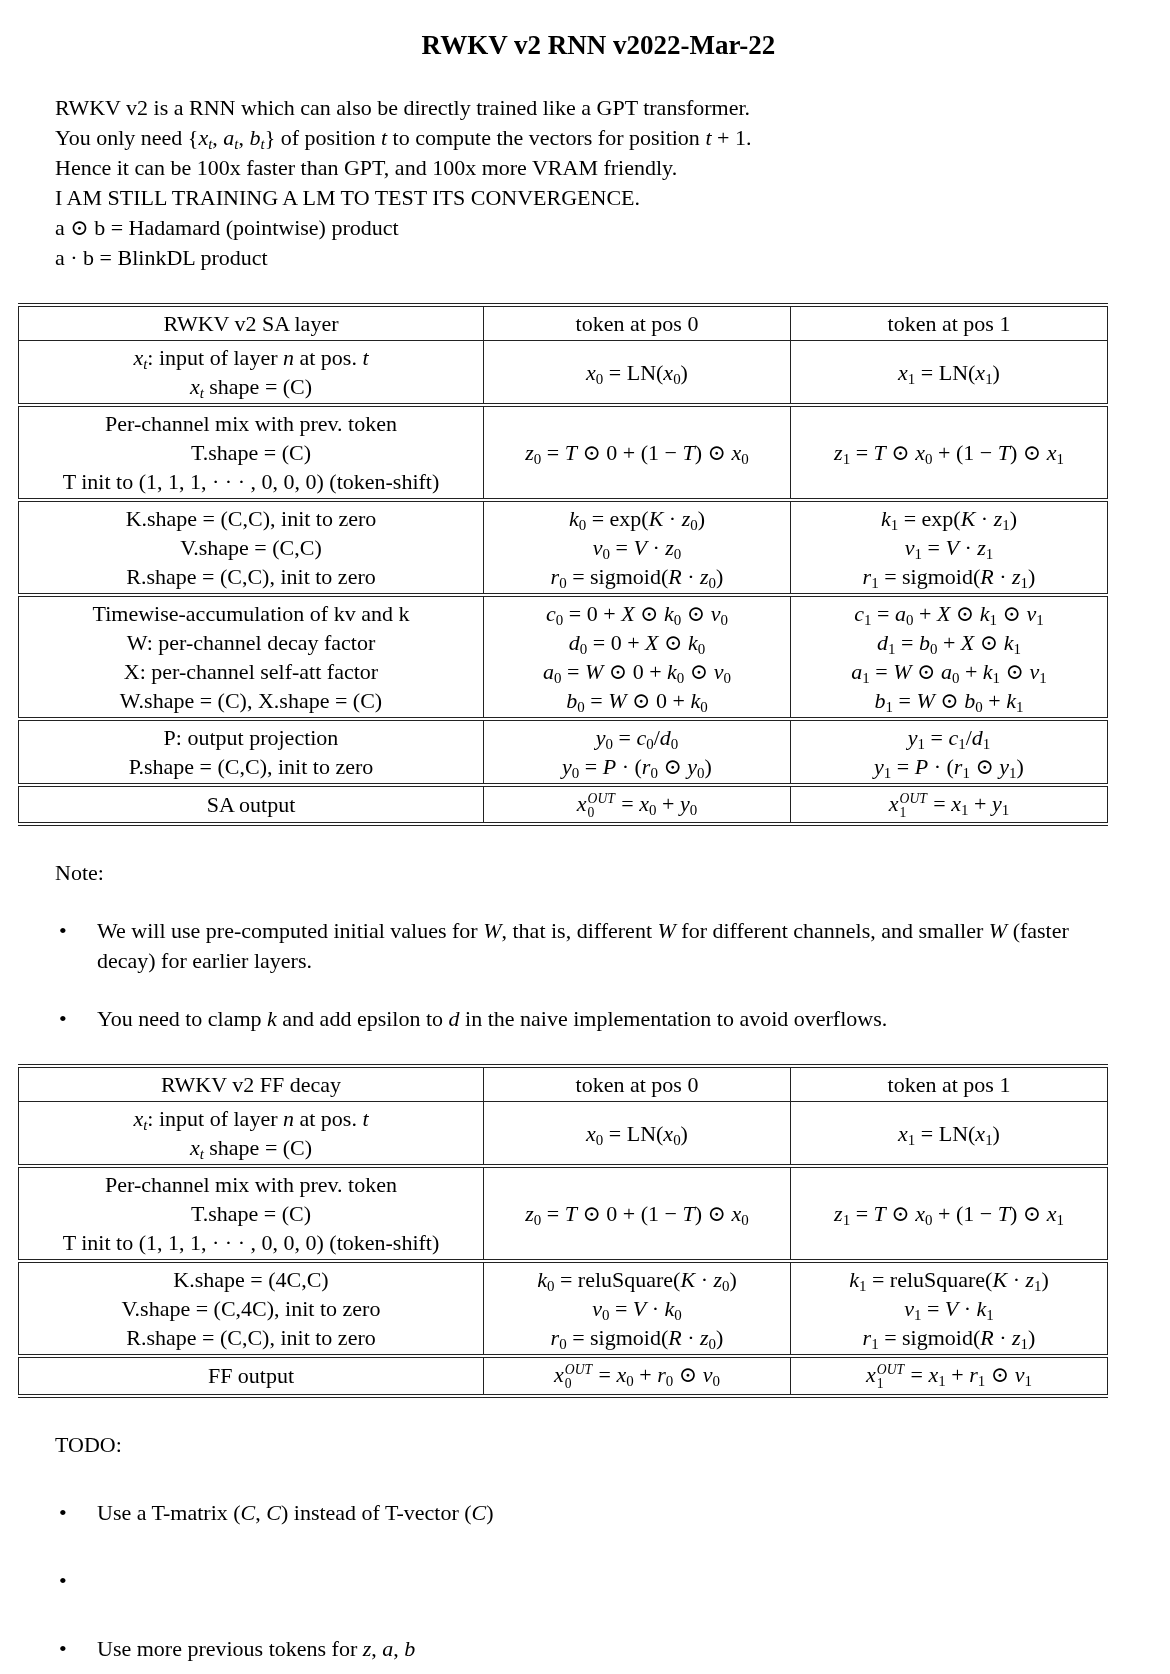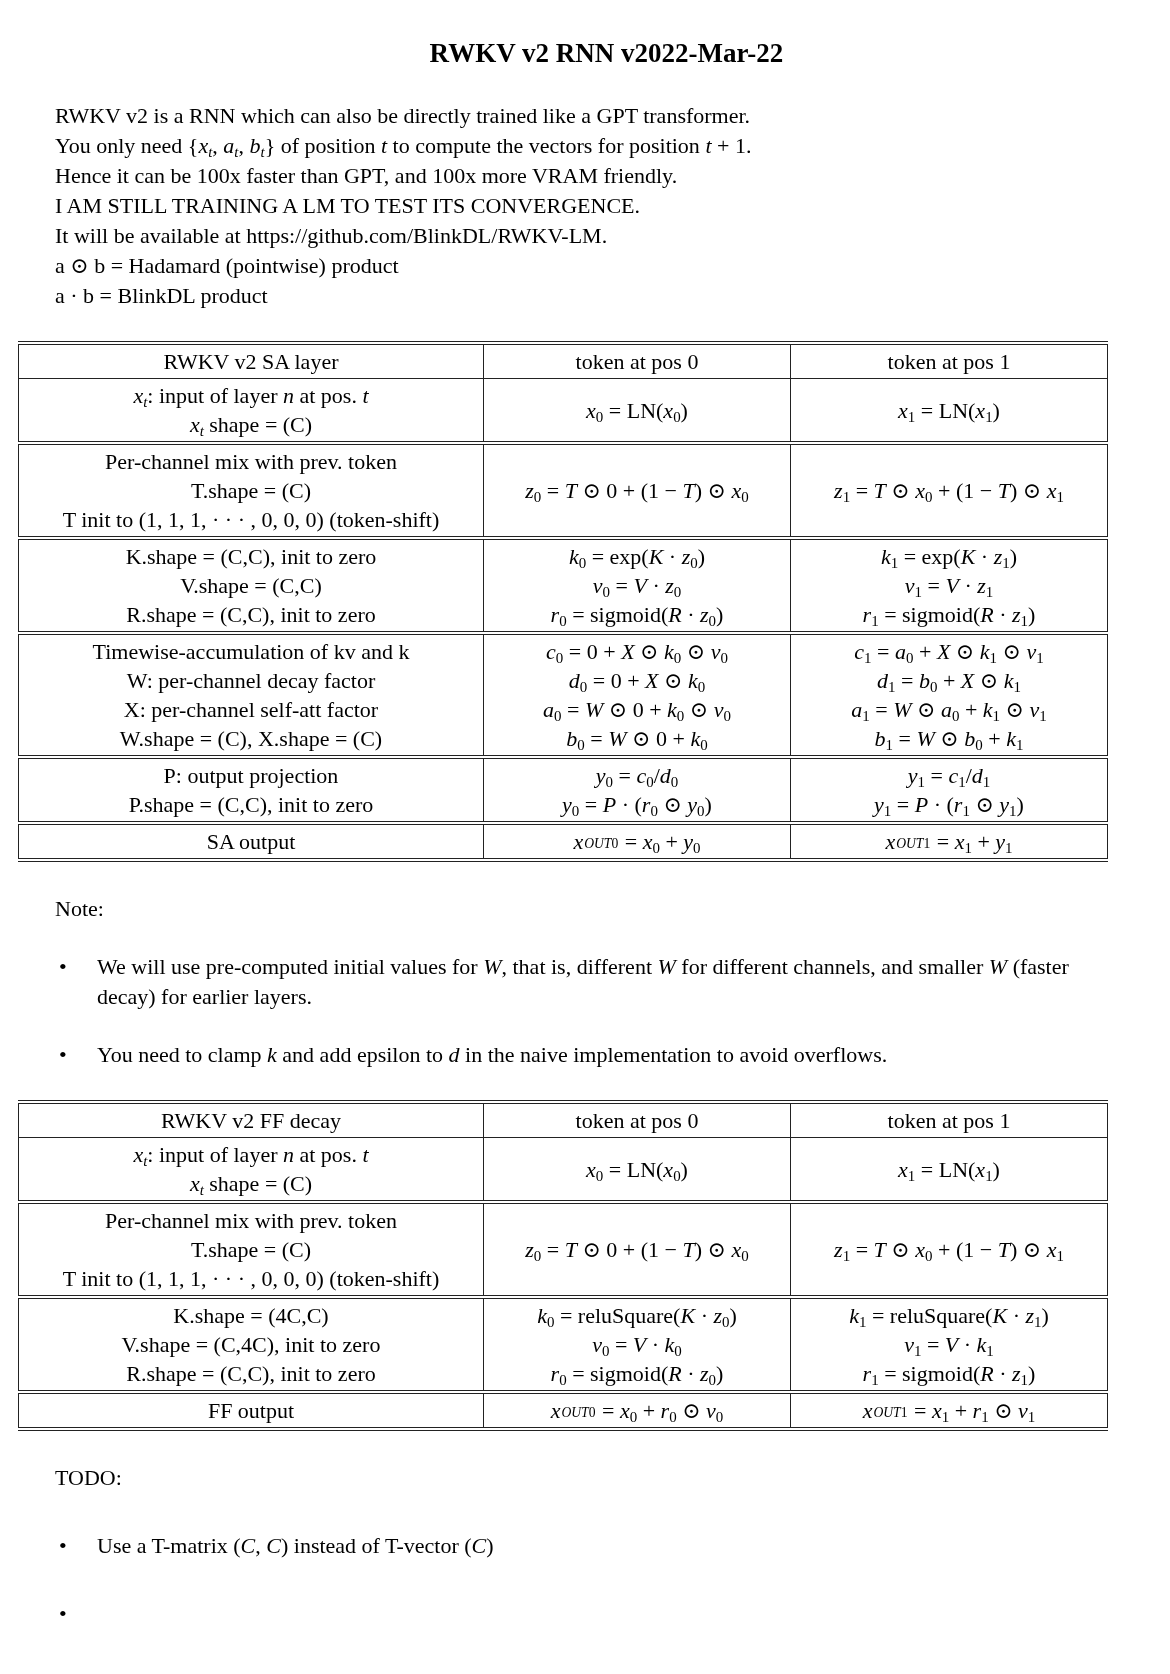--- a/index.html
+++ b/index.html
@@ -1,23 +1,23 @@
 <!DOCTYPE html>
 <html><head>
 <meta charset="utf-8">
 <style>
   html,body{margin:0;padding:0;background:#ffffff;}
   body{width:1170px;color:#000;font-family:"Liberation Serif","DejaVu Serif",serif;font-size:22px;}
   .page{position:relative;width:1170px;min-height:1674px;box-sizing:border-box;padding-top:26px;background:#fff;}
-  .title{font-size:27px;font-weight:bold;text-align:center;margin:12px;width:1105px;padding-left:42px;}
+  .title{font-size:27px;font-weight:bold;text-align:center;margin:4px;width:1105px;padding-left:42px;}
   .intro{margin:32px 0 0 55px;}
   .intro p{margin:0;line-height:30px;}
   i{font-style:italic;}
   sub{font-size:68%;vertical-align:-0.25em;line-height:0;}
-  .ss{display:inline-flex;flex-direction:row;align-items:flex-start;vertical-align:middle;line-height:1;margin:0 1px;}
+  .ss{display:inline-flex;flex-direction:column;align-items:flex-start;vertical-align:middle;line-height:1;margin:0 1px;}
   .ss .sp,.ss .sb{font-size:62%;line-height:1.05;}
   table.doc-table{border-collapse:collapse;table-layout:fixed;width:1089px;margin:30px 0 0 18px;
     border-top:4px double #222;border-bottom:4px double #222;border-left:1.5px solid #222;border-right:1.5px solid #222;}
   table.doc-table td{border-left:1.5px solid #222;border-right:1.5px solid #222;
     text-align:center;vertical-align:middle;padding:2px 4px;line-height:29px;}
   tr.single td{border-top:1.5px solid #222;}
   tr.dbl td{border-top:4px double #222;}
   .section-heading{margin:32px 0 0 55px;line-height:30px;}
   .bullets{margin:0 0 0 55px;}
   .bullet-item{display:flex;align-items:flex-start;}
@@ -32,21 +32,20 @@
 
 <div class="page">
 
   <h1 class="title">RWKV v2 RNN v2022-Mar-22</h1>
 
   <div class="intro">
     <p>RWKV v2 is a RNN which can also be directly trained like a GPT transformer.</p>
     <p>You only need {<i>x</i><sub><i>t</i></sub>, <i>a</i><sub><i>t</i></sub>, <i>b</i><sub><i>t</i></sub>} of position <i>t</i> to compute the vectors for position <i>t</i> + 1.</p>
     <p>Hence it can be 100x faster than GPT, and 100x more VRAM friendly.</p>
     <p>I AM STILL TRAINING A LM TO TEST ITS CONVERGENCE.</p>
-    <p><span>It will be available at </span><span>https://github.com/BlinkDL/RWKV-LM</span><span>.</span></p>
     <p>a ⊙ b = Hadamard (pointwise) product</p>
     <p>a · b = BlinkDL product</p>
   </div>
 
   <table class="doc-table">
     <colgroup>
         <col style="width:465px">
         <col style="width:307px">
         <col style="width:317px">
       </colgroup>

